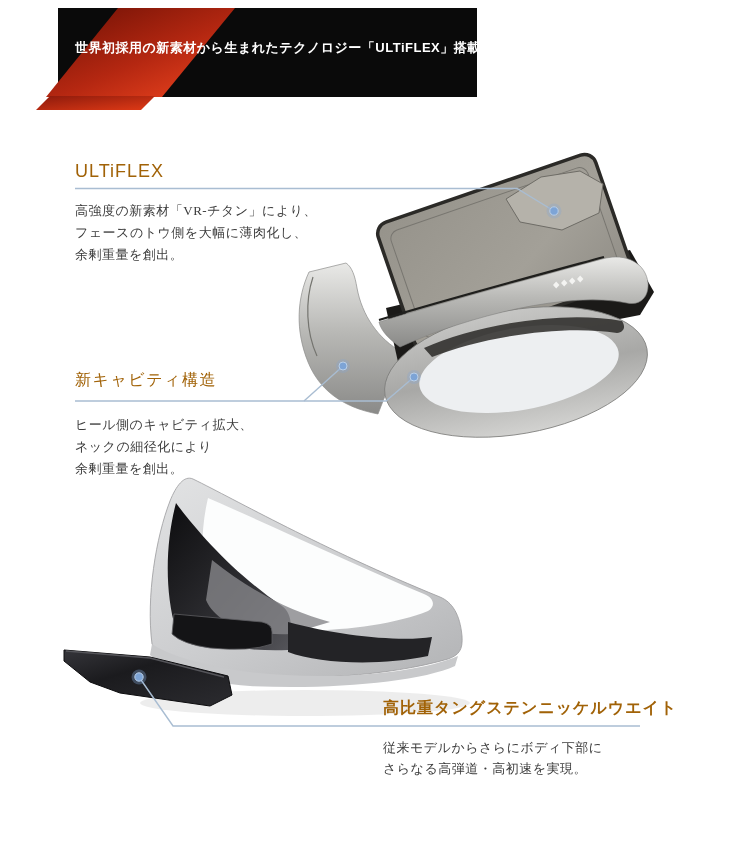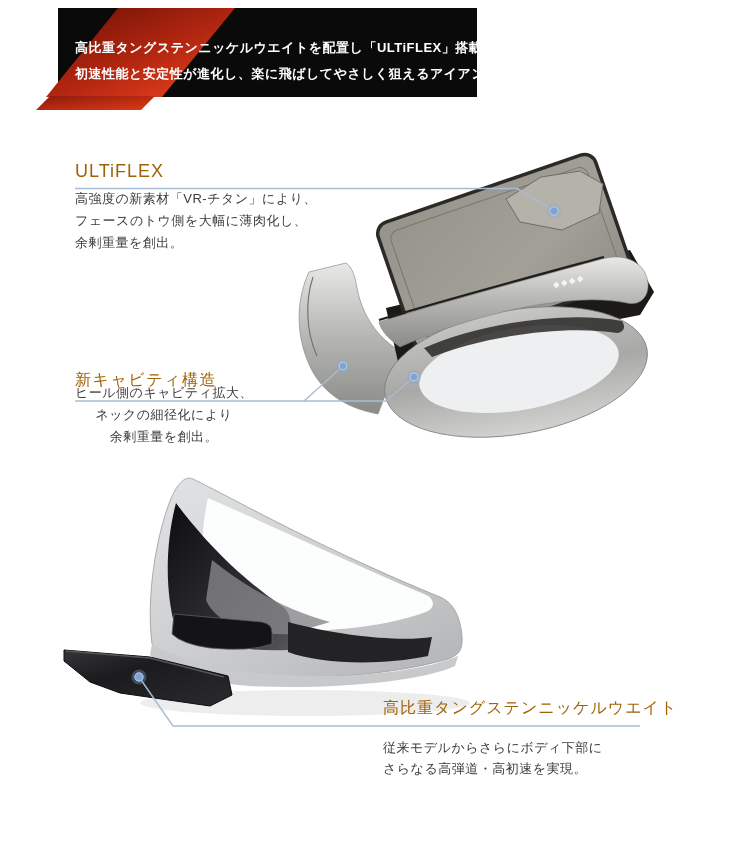--- a/index.html
+++ b/index.html
@@ -8,25 +8,25 @@
   .abs{position:absolute;}
   .banner-line{color:#ffffff;font-size:13px;font-weight:bold;letter-spacing:.5px;white-space:nowrap;}
   .banner-line.l1{left:75px;top:39px;}
   .banner-line.l2{left:75px;top:65px;}
   
   .note{left:78px;top:109px;font-size:10px;line-height:16px;color:#b5505e;letter-spacing:.5px;}
   
   .heading{color:#a16207;white-space:nowrap;}
   .h-ultiflex{left:75px;top:161px;font-size:18px;letter-spacing:1px;}
   .h-cavity{left:75px;top:370px;font-size:16px;letter-spacing:1.5px;}
-  .h-weight{left:383px;top:698px;font-size:16px;letter-spacing:1px;}
+  .h-weight{left:383px;top:698px;font-size:16px;letter-spacing:1px;font-weight:bold;}
   .body-text{font-size:13px;color:#3b3b3b;letter-spacing:.5px;}
   .body-text div{white-space:nowrap;}
-  .b1{left:75px;top:188px;line-height:22px;}
-  .b2{left:75px;top:382px;line-height:22px;text-align:center;}
+  .b1{left:75px;top:200px;line-height:22px;font-family:Liberation Serif, serif;}
+  .b2{left:75px;top:414px;line-height:22px;}
   .b3{left:383px;top:737px;line-height:21px;}
   svg.art{position:absolute;left:0;top:0;}
 </style>
 </head>
 <body>
 
 <div class="page">
 
   <svg class="art" width="730" height="849" viewBox="0 0 730 849">
     <defs>
@@ -149,22 +149,21 @@
         <circle cx="414" cy="377" r="7" fill="rgba(130,167,215,0.28)"></circle>
         <circle cx="414" cy="377" r="4" fill="#7da4d6" stroke="#b9cfe8" stroke-width="1"></circle>
       </g>
       <g>
         <circle cx="139" cy="677" r="7.5" fill="rgba(130,167,215,0.35)"></circle>
         <circle cx="139" cy="677" r="4.2" fill="#7da4d6" stroke="#b9cfe8" stroke-width="1"></circle>
       </g>
     </g>
   </svg>
 
-  <div class="abs banner-line l1">高比重タングステンニッケルウエイトを配置し「ULTiFLEX」搭載。</div>
-  <div class="abs banner-line l2">初速性能と安定性が進化し、楽に飛ばしてやさしく狙えるアイアン。</div>
+  <div class="abs banner-line l1">世界初採用の新素材から生まれたテクノロジー「ULTiFLEX」搭載。</div>
 
   <div class="abs note">
   </div>
 
   <div class="abs heading h-ultiflex">ULTiFLEX</div>
   <div class="abs body-text b1">
     <div>高強度の新素材「VR-チタン」により、</div>
     <div>フェースのトウ側を大幅に薄肉化し、</div>
     <div>余剰重量を創出。</div>
   </div>

